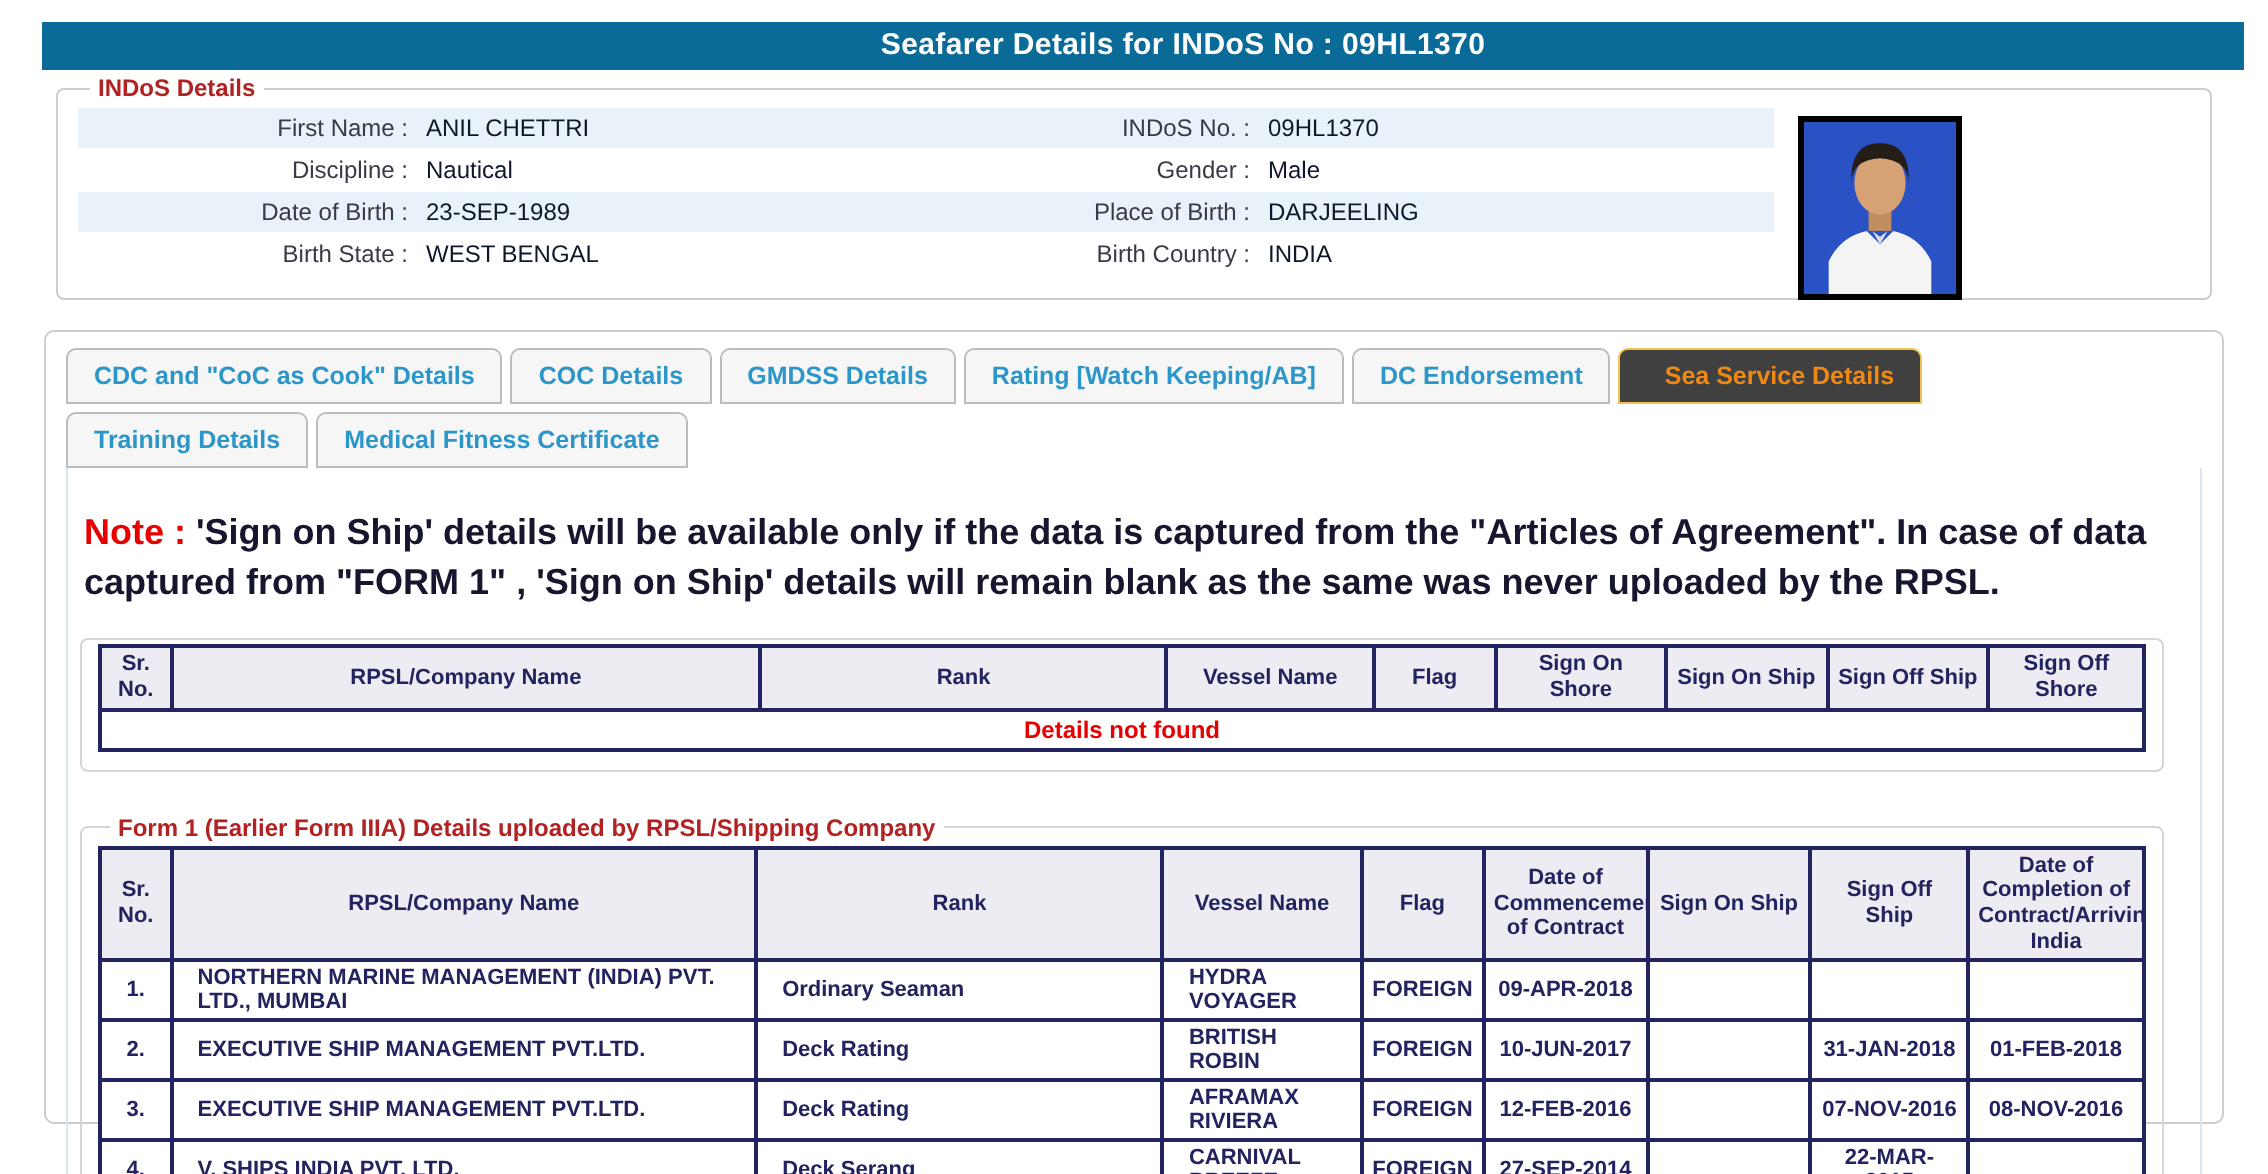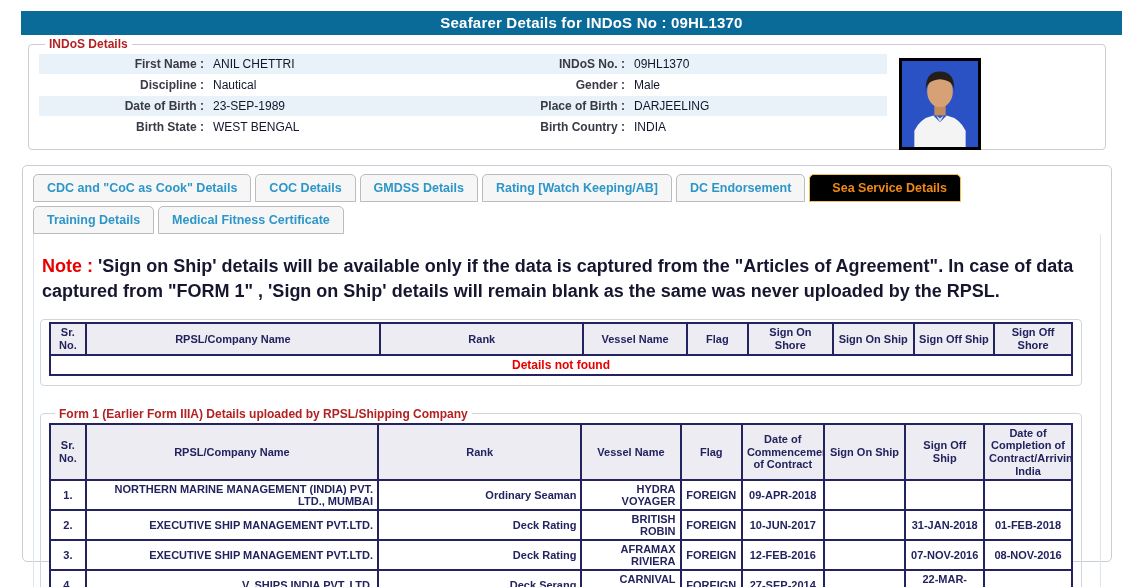--- a/index.html
+++ b/index.html
@@ -13,54 +13,54 @@
 
   
   fieldset { border: 1px solid #c9ced4; border-radius: 4px; }
   legend { color: #b22222; font-weight: bold; font-size: 12px; padding: 0 4px; margin-left: 6px; }
 
   .indos-fieldset { margin: 2px 28px 0 28px; padding: 3px 8px 10px 10px; position: relative; height: 113px; }
   .indos-rows { width: 848px; }
   .indos-row { display: grid; grid-template-columns: 172px 216px 205px 1fr;
     height: 20px; align-items: center; font-size: 12px; margin-bottom: 1px; }
   .indos-row.alt { background: #e9f1f9; }
-  .f-label { text-align: right; font-weight: bold; color: #3a3a46; padding-right: 7px; white-space: nowrap; }
+  .f-label { text-align: right; font-weight: normal; color: #3a3a46; padding-right: 7px; white-space: nowrap; }
   .f-value { color: #0f172a; padding-left: 2px; white-space: nowrap; }
 
   .photo { position: absolute; top: 7px; right: 124px; width: 82px; height: 92px;
     border: 3px solid #000; background: #2a52c4; }
   .photo svg { display: block; width: 100%; height: 100%; }
 
   
   .main-box { margin: 15px 22px 0 22px; border: 1px solid #c9ced4; border-radius: 5px;
     height: 397px; padding: 8px 10px 0 10px; }
 
   .tabs { display: flex; flex-wrap: wrap; gap: 4px; width: 935px; }
   .tab { background: #f6f6f6; border: 1px solid #b9bcc0; border-radius: 5px 5px 0 0;
     padding: 6px 13px 6px 13px; color: #2d96c8; font-weight: bold; font-size: 12.5px;
     white-space: nowrap; cursor: pointer; }
-  .tab.active { background: #000000; border-color: #f2c14e; color: #ef8913; padding-left: 22px; }
+  .tab.active { background: #404040; border-color: #f2c14e; color: #ef8913; padding-left: 22px; }
 
   .tab-panel { border: 1px solid #dbe6f0; border-top: none; margin: 0 0 0 0;
     padding: 20px 10px 16px 6px; min-height: 330px; }
 
   .note { font-size: 18px; font-weight: bold; color: #16162e; line-height: 1.4;
     margin: 0 4px 12px 2px; }
   .note .note-prefix { color: #e80000; }
 
   .tbl-fieldset { margin: 15px 8px 0 0; padding: 2px 8px 9px 8px; border-color: #d2d6da; }
   .form1-fieldset { margin-top: 21px; }
 
   table { width: 100%; border-collapse: collapse; table-layout: fixed; }
   th, td { border: 2px solid #23235f; font-size: 11px; font-weight: bold; color: #23235f;
     padding: 2px 4px; overflow: hidden; }
   th { background: #ececf2; text-align: center; line-height: 1.15; }
   td { height: 20px; background: #ffffff; }
   td.al-c { text-align: center; }
-  td.al-l { text-align: right; padding-left: 12px; }
+  td.al-l { text-align: left; padding-left: 12px; }
   .empty-row td { text-align: center; color: #e80000; font-size: 12px; height: 17px; }
 </style>
 </head>
 <body>
 
 <div class="title-bar">Seafarer Details for INDoS No : 09HL1370</div>
 
 <fieldset class="indos-fieldset">
   <legend>INDoS Details</legend>
   <div class="indos-rows">

